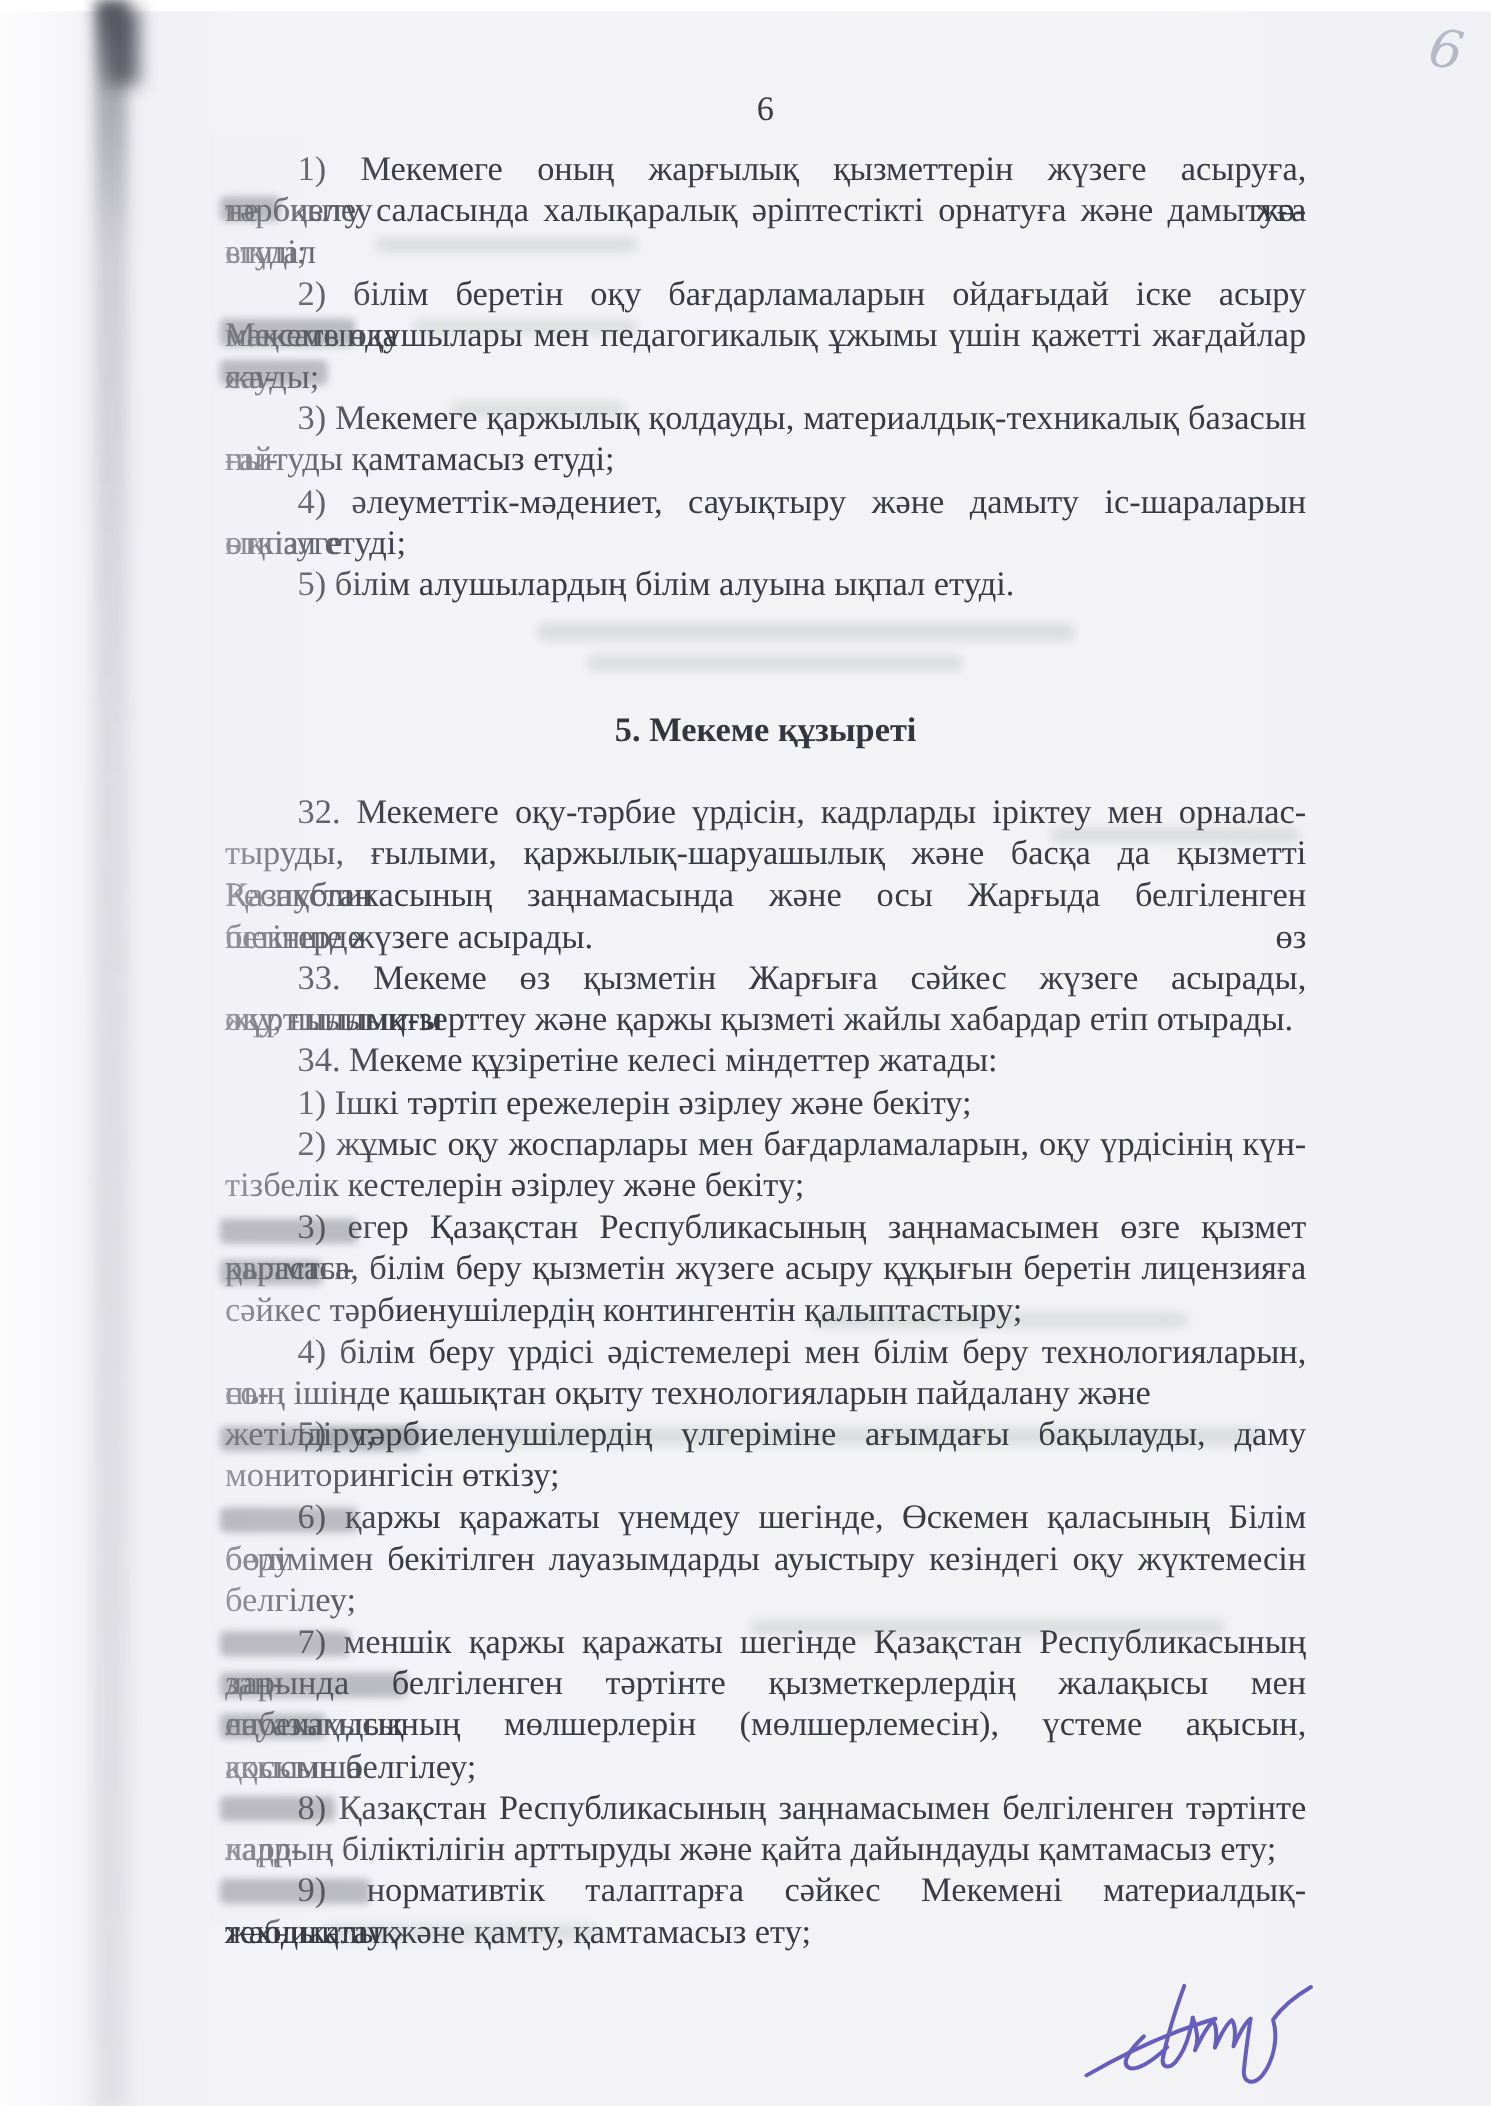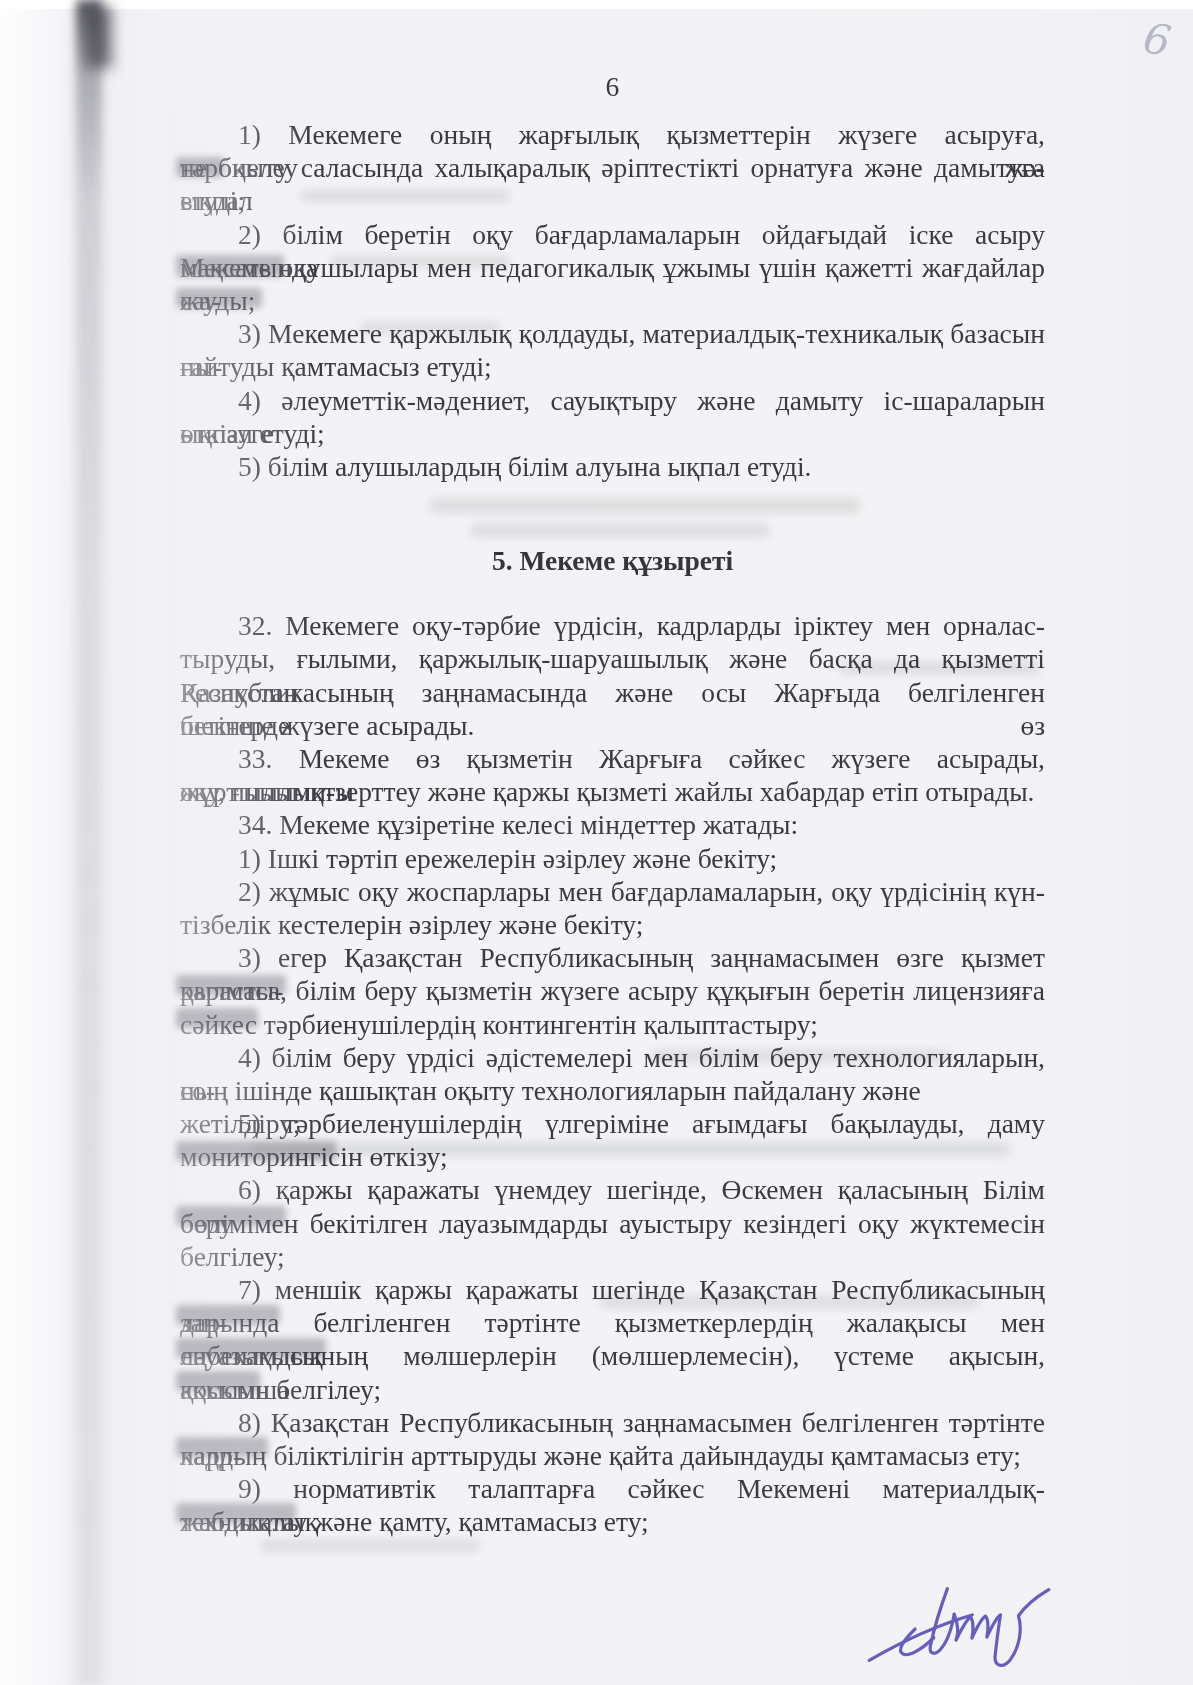--- a/index.html
+++ b/index.html
@@ -35,21 +35,21 @@
   }
   .pagenum{
     text-align:center;height:33px;line-height:33px;margin-bottom:15px;
     letter-spacing:.5px;
   }
   .docline{height:33.2px;line-height:33.2px;white-space:normal;}
   .just{text-align:justify;text-align-last:justify;}
   .indent{text-indent:58px;}
   .heading{
     text-align:left;text-align-last:center;font-weight:bold;
-    margin-top:61px;margin-bottom:32px;color:#35353e;
+    margin-top:84px;margin-bottom:32px;color:#35353e;
   }
   
   .hw-num{
     position:absolute;left:1134px;top:12px;width:46px;height:56px;
     font-family:"DejaVu Serif","Liberation Serif",serif;font-style:italic;
     font-size:42px;color:#aab0bd;transform:rotate(10deg);opacity:.85;
     line-height:56px;text-align:center;
   }
   
   .bleed{position:absolute;background:rgba(142,152,146,.22);filter:blur(4px);border-radius:6px;}

